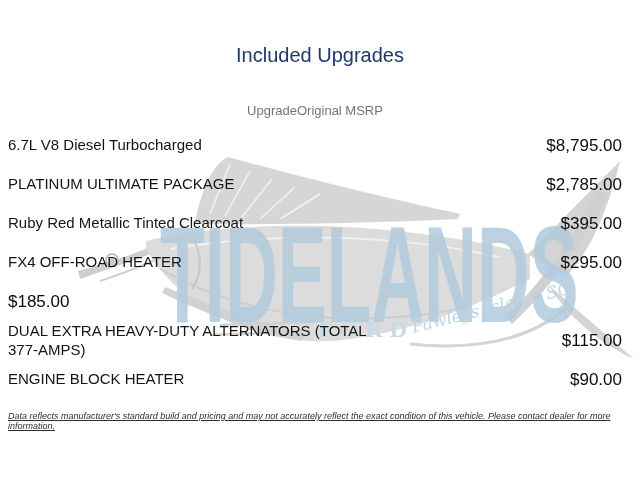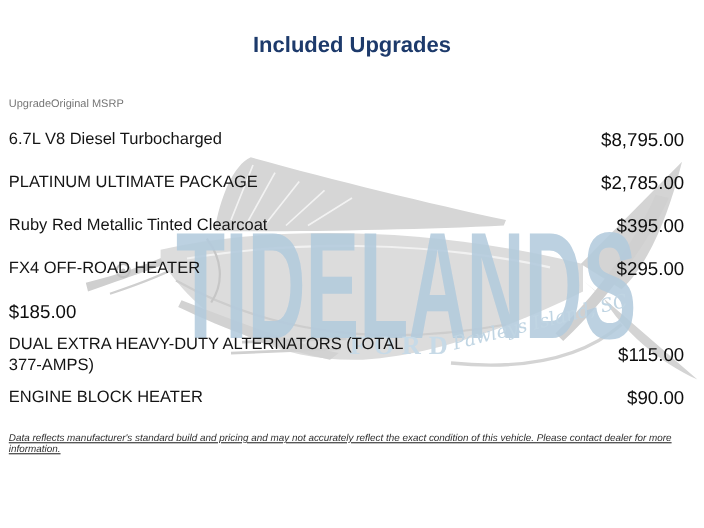--- a/index.html
+++ b/index.html
@@ -63,33 +63,33 @@
     font-size: 17px;
     color: #c0d5e3;
     transform: rotate(-14deg);
     transform-origin: left center;
     white-space: nowrap;
   }
 
   
   .content { position: relative; z-index: 1; }
   h1.title {
-    margin: 0;
+    margin: 14px;
     padding-top: 30px;
     text-align: center;
     font-size: 20px;
-    font-weight: bold;
+    font-weight: normal;
     color: var(--title-navy, #1d3a6b);
   }
   .tbl { margin-top: 36px; }
   .thead {
     display: flex;
-    justify-content: flex-start;
+    justify-content: center;
     padding: 0 18px 0 8px;
-    font-size: 10px;
+    font-size: 13px;
     color: var(--header-gray, #757575);
     margin-bottom: 8px;
   }
   .row {
     display: flex;
     justify-content: space-between;
     align-items: center;
     min-height: 39px;
     padding: 0 18px 0 8px;
   }

